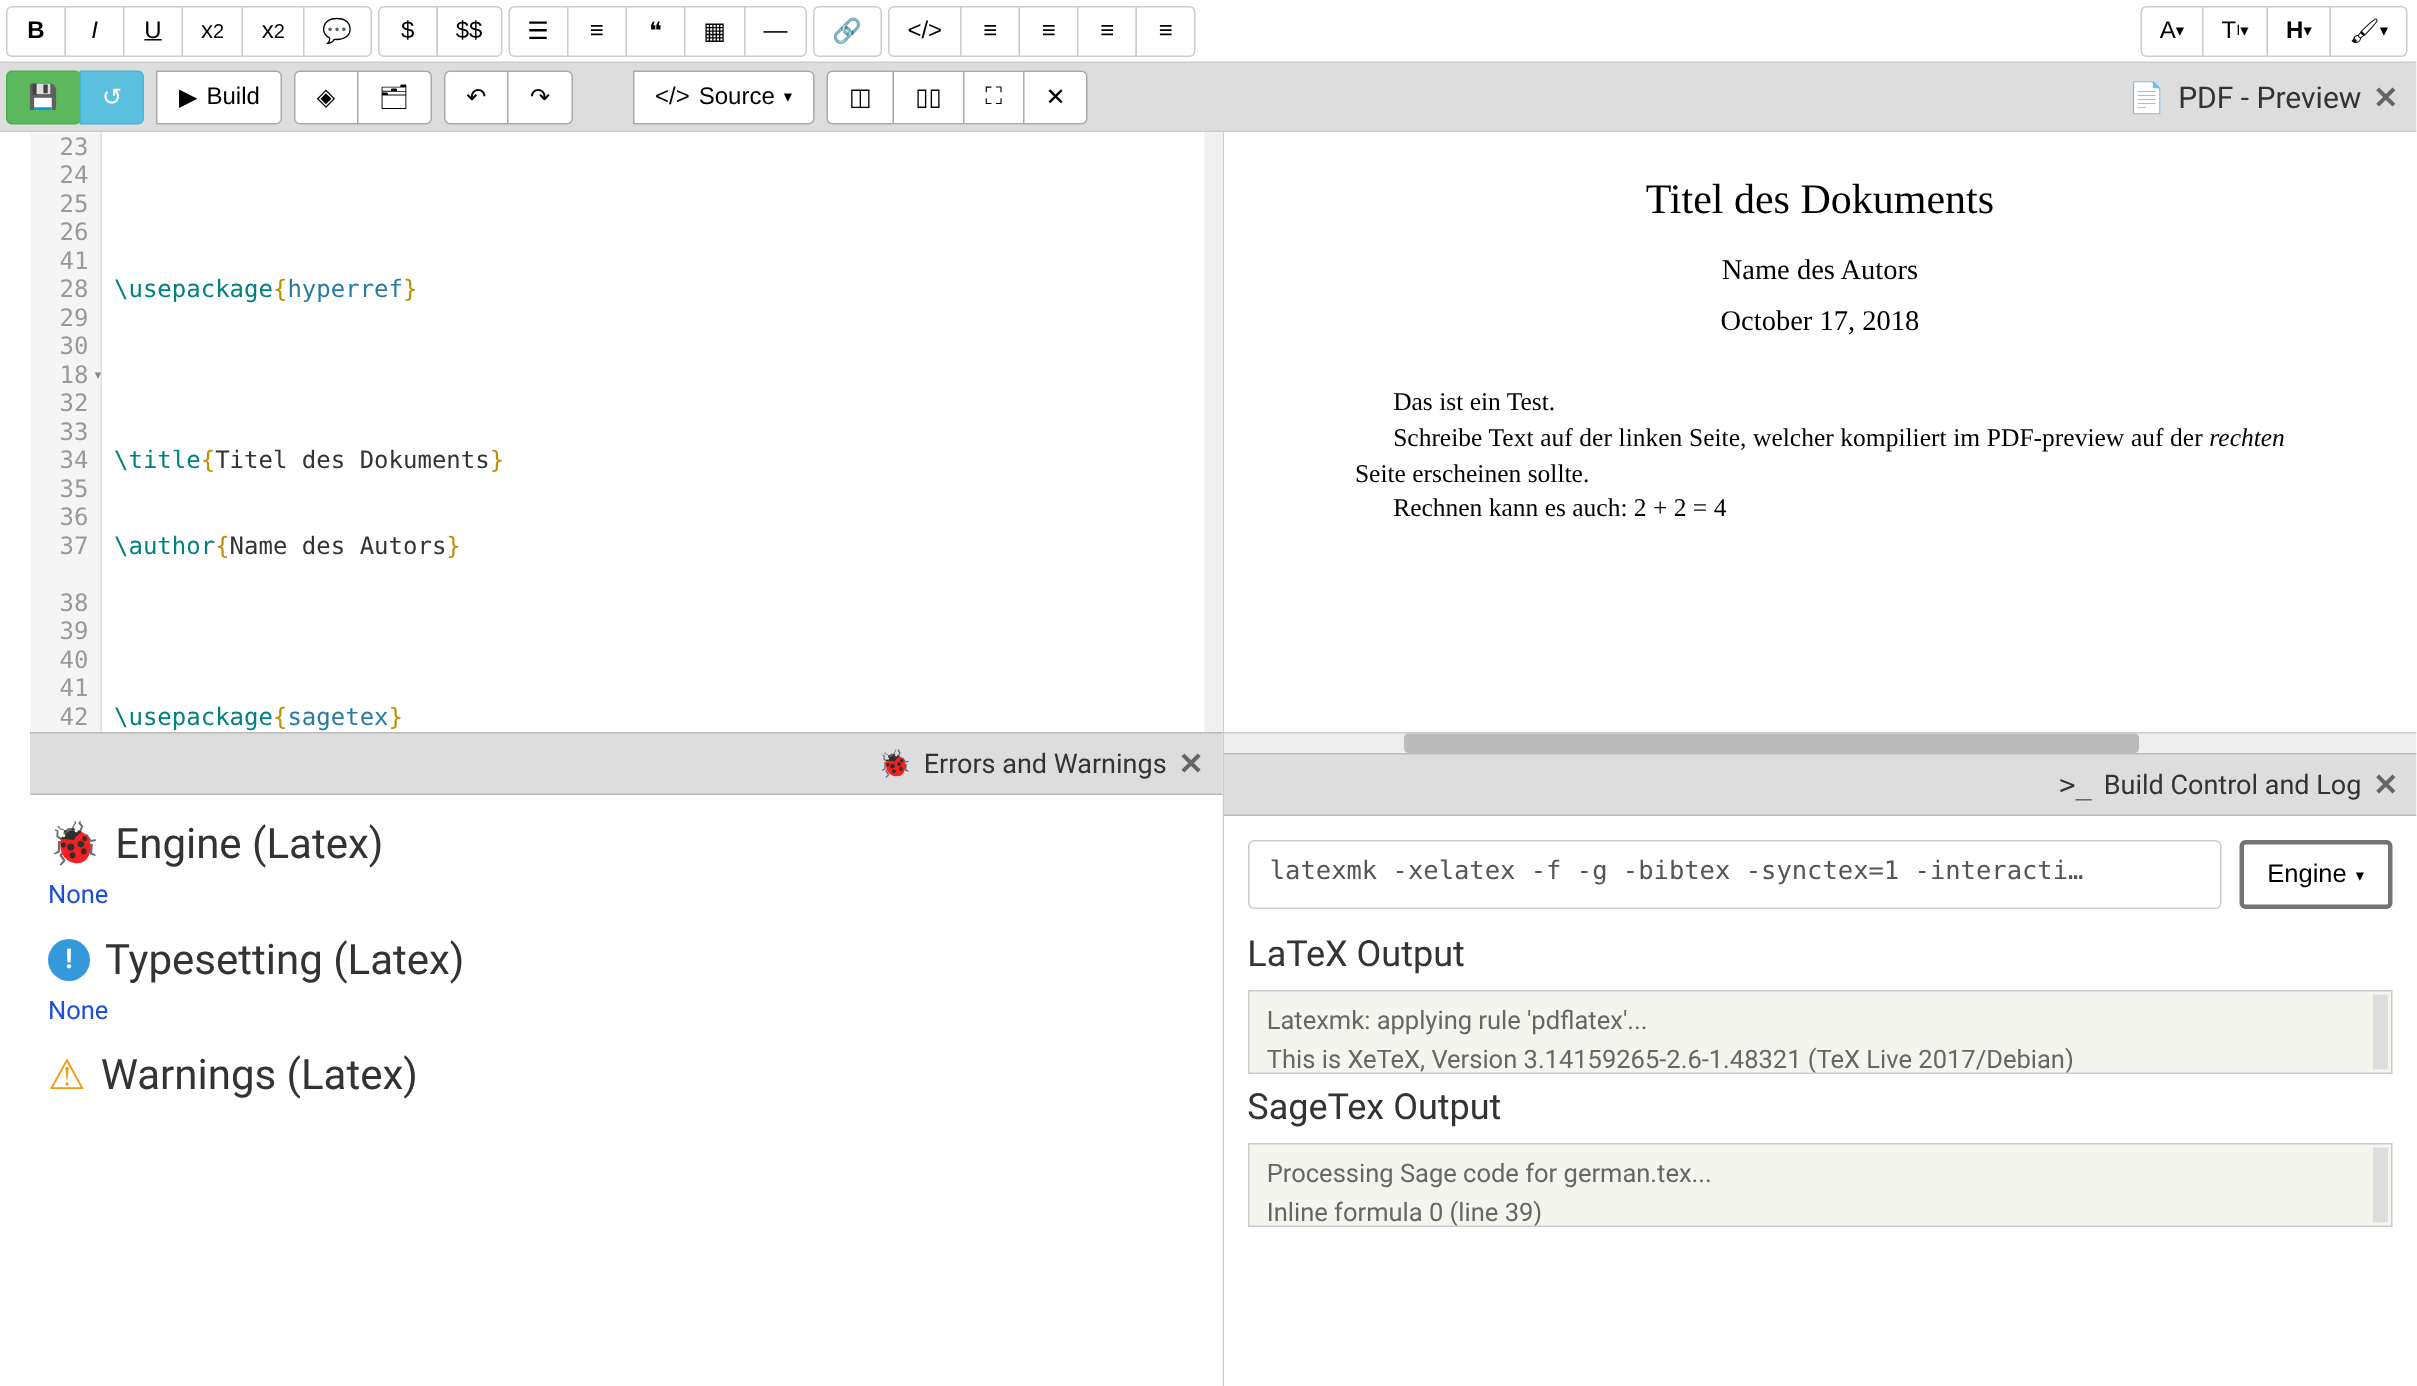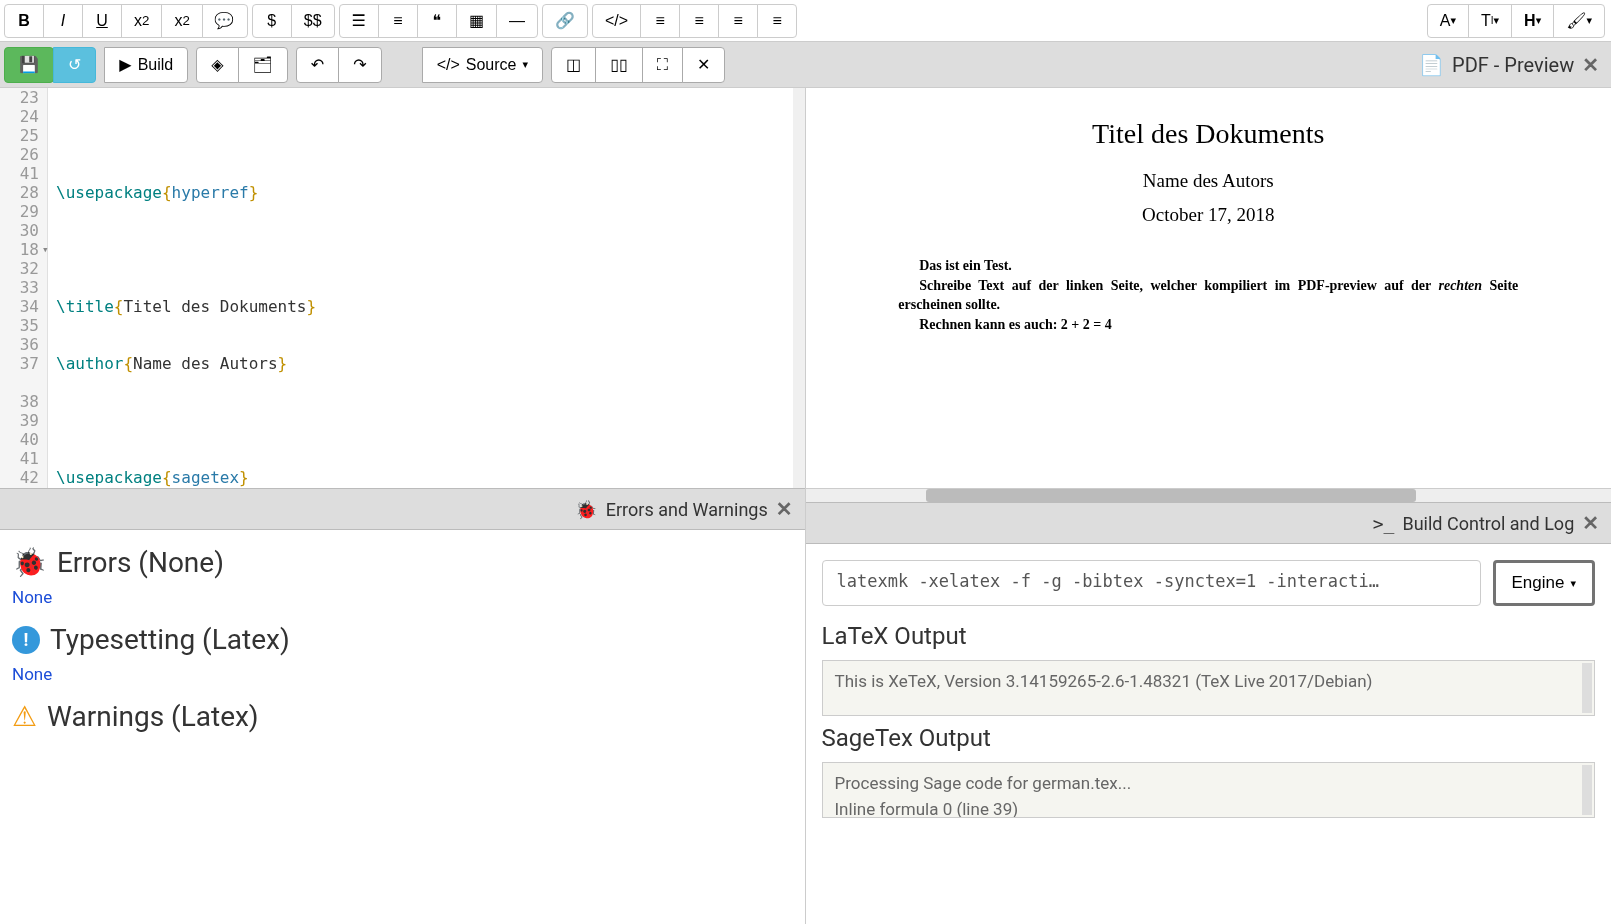--- a/index.html
+++ b/index.html
@@ -62,20 +62,21 @@
 .btn-green { background: #5cb85c; border-color: #4cae4c; color: #fff; }
 .btn-blue { background: #5bc0de; border-color: #46b8da; color: #fff; }
 .btn-group2 { display: flex; margin-left: 8px; }
 .btn-group2 .btn2 { border-radius: 0; margin-left: -1px; }
 .btn-group2 .btn2:first-child { border-radius: 4px 0 0 4px; margin-left: 0; }
 .btn-group2 .btn2:last-child { border-radius: 0 4px 4px 0; }
 
 .main-split {
   display: flex;
   height: calc(100vh - 88px);
+  margin-left: 20px;
 }
 .left-col { width: 50%; display: flex; flex-direction: column; border-right: 1px solid #ccc; }
 .right-col { width: 50%; display: flex; flex-direction: column; }
 
 .editor-area {
   flex: 0 0 400px;
   display: flex;
   background: #fff;
   overflow: hidden;
   position: relative;
@@ -148,21 +149,21 @@
 .pdf-page {
   width: 700px;
   margin: 0 auto;
   padding: 30px 40px;
   font-family: "Times New Roman", serif;
   color: #000;
 }
 .pdf-title { font-size: 28px; text-align: center; margin-bottom: 20px; }
 .pdf-author { font-size: 19px; text-align: center; margin-bottom: 12px; }
 .pdf-date { font-size: 19px; text-align: center; margin-bottom: 30px; }
-.pdf-body { font-size: 14px; line-height: 1.4; text-align: justify; font-weight: bold; }
+.pdf-body { font-size: 17px; line-height: 1.4; text-align: justify; }
 .pdf-body p { text-indent: 1.5em; margin: 0; }
 .italic { font-style: italic; }
 .hscroll { height: 14px; background: #eee; border-top: 1px solid #ccc; position: relative; }
 .hscroll-thumb { position: absolute; left: 120px; width: 490px; height: 100%; background: #bbb; border-radius: 3px; }
 
 .build-panel {
   flex: 1;
   overflow-y: auto;
   padding: 16px;
   background: #fff;
@@ -405,21 +406,21 @@
 
     <div class="panel-header">
       <span class="spacer"></span>
       <span>🐞</span>
       <span>Errors and Warnings</span>
       <span class="close-x">✕</span>
     </div>
     <div class="errors-panel">
       <div class="err-heading">
           <span class="icon-bug">🐞</span>
-          <span>Errors (None)</span>
+          <span>Engine (Latex)</span>
         </div>
       <div class="err-none">None</div>
       <div class="err-heading">
           <span class="icon-info">!</span>
           <span>Typesetting (Latex)</span>
         </div>
       <div class="err-none">None</div>
       <div class="err-heading">
           <span class="icon-warn">⚠</span>
           <span>Warnings (Latex)</span>
@@ -452,20 +453,21 @@
     </div>
     <div class="build-panel">
       <div class="build-row">
         <div class="build-cmd">latexmk -xelatex -f -g -bibtex -synctex=1 -interacti…</div>
         <button class="engine-btn caret-down">
             <span>Engine</span>
           </button>
       </div>
       <div class="out-heading">LaTeX Output</div>
       <div class="out-box">
+        <div>Latexmk: applying rule 'pdflatex'...</div>
         <div>This is XeTeX, Version 3.14159265-2.6-1.48321 (TeX Live 2017/Debian)</div>
         <div class="sb"></div>
       </div>
       <div class="out-heading">SageTex Output</div>
       <div class="out-box">
         <div>Processing Sage code for german.tex...</div>
         <div>Inline formula 0 (line 39)</div>
         <div class="sb"></div>
       </div>
     </div>

